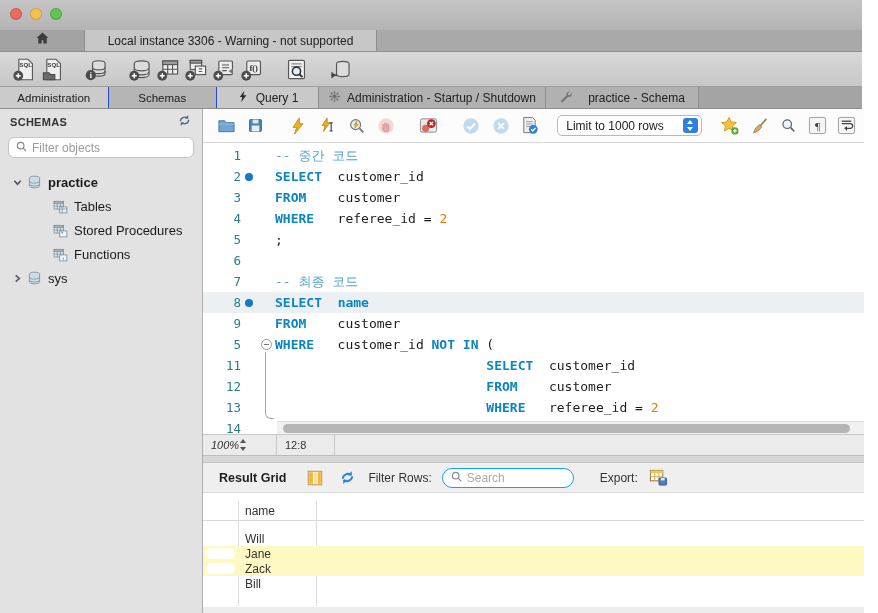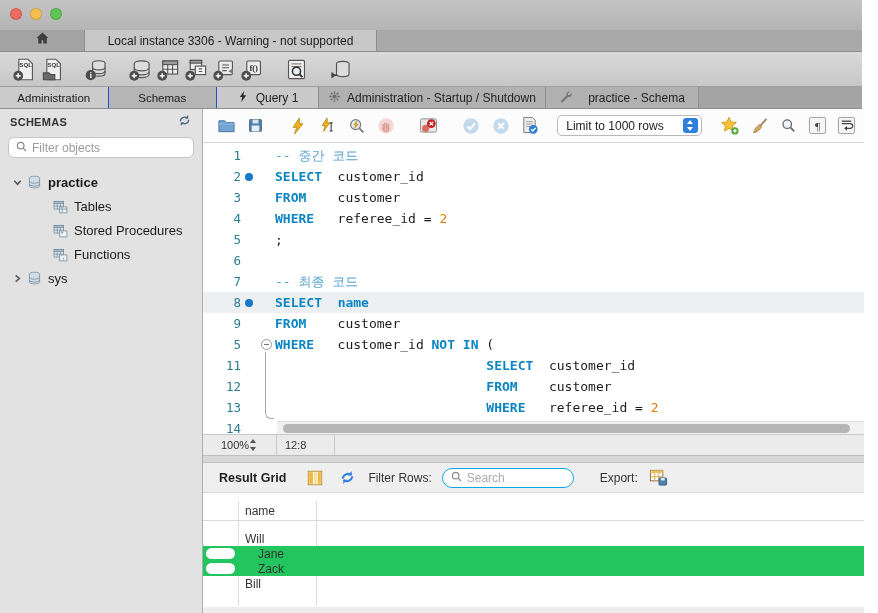--- a/index.html
+++ b/index.html
@@ -74,21 +74,21 @@
   .kw { color:#0a85c2; font-weight:bold; }
   .cm { color:#56a2cf; }
   .num { color:#e07b00; }
   .fold-guide { position:absolute; left:62px; top:209px; width:9px; height:67px; border-left:1px solid #aaa; border-bottom:1px solid #aaa; border-bottom-left-radius:6px; }
   .hscroll { position:absolute; left:74px; right:0; bottom:0; height:13px; background:#f1f1f1; border-top:1px solid #dcdcdc; }
   .hthumb { position:absolute; left:6px; right:14px; top:2px; height:9px; background:#b6b6b6; border-radius:5px; }
 
   
   .ed-status { height:21px; background:#ebebeb; border-top:1px solid #c8c8c8; display:flex; font-size:11px; color:#333; align-items:stretch; }
   .st-seg { display:flex; align-items:center; border-right:1px solid #c8c8c8; padding:0 8px; }
-  .st-zoom { width:74px; justify-content:center; }
+  .st-zoom { width:74px; justify-content:flex-start;font-style:italic; }
   .st-pos { width:58px; }
   .st-stepper { position:relative; width:9px; height:12px; }
   .st-stepper:before { content:""; position:absolute; left:1px; top:0; border-left:3.5px solid transparent; border-right:3.5px solid transparent; border-bottom:4px solid #555; }
   .st-stepper:after { content:""; position:absolute; left:1px; bottom:0; border-left:3.5px solid transparent; border-right:3.5px solid transparent; border-top:4px solid #555; }
 
   .splitter { height:8px; background:#d7d7d7; border-top:1px solid #bdbdbd; border-bottom:1px solid #c4c4c4; }
 
   
   .rg-toolbar { height:30px; background:#efefef; border-bottom:1px solid #dcdcdc; display:flex; align-items:center; padding-left:16px; gap:10px; }
   .rg-title { font-size:12.5px; font-weight:bold; color:#1d1d1d; margin-right:8px; }
@@ -98,21 +98,21 @@
   .rg-search input::placeholder { color:#aaa; }
   .rgbtn { width:22px; height:22px; display:flex; align-items:center; justify-content:center; }
 
   
   .grid { position:relative; flex:1; background:#fff; overflow:hidden; }
   .g-header { position:absolute; top:8px; left:0; right:0; height:20px; display:flex; align-items:center; border-bottom:1px solid #d9d9d9; }
   .g-gutter { width:35px; flex:none; }
   .g-name { width:78px; flex:none; padding-left:7px; font-size:12px; color:#333; }
   .g-rows { position:absolute; top:38px; left:0; right:0; }
   .g-row { height:15px; display:flex; align-items:center; font-size:12px; color:#222; }
-  .g-row.stripe { background:#22c55e;gap:13px; }
+  .g-row.stripe { background:#fef9c3; }
   .g-row .pill { width:29px; height:11px; background:#fff; border-radius:5.5px; margin-left:3px; }
   .vline { position:absolute; top:8px; height:105px; width:1px; background:#dcdcdc; }
   .g-bottom-strip { position:absolute; left:0; right:0; bottom:0; height:6px; background:#ededed; }
 </style>
 </head>
 <body>
 
 <div class="window">
 
   <div class="titlebar">

